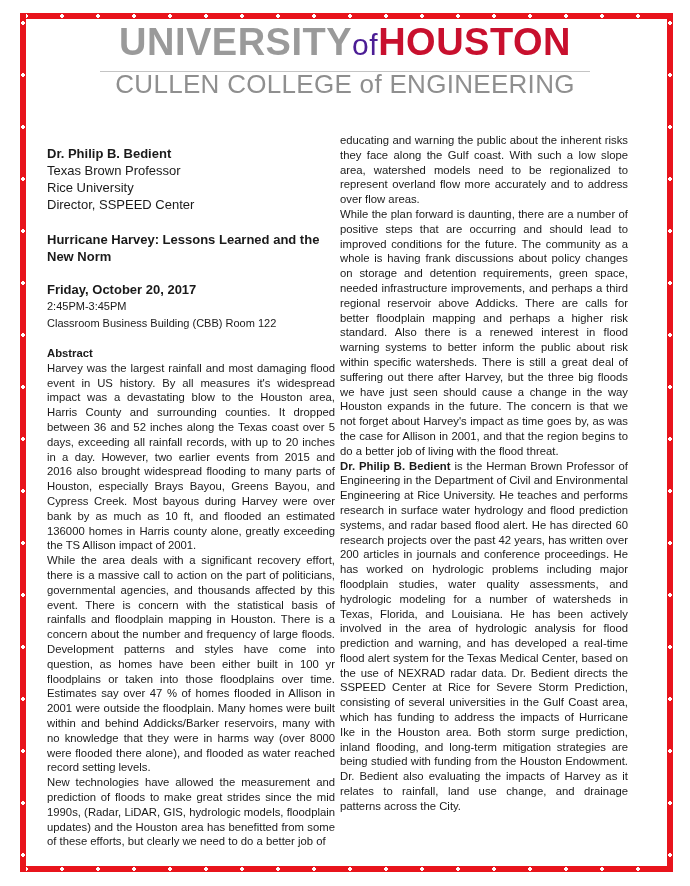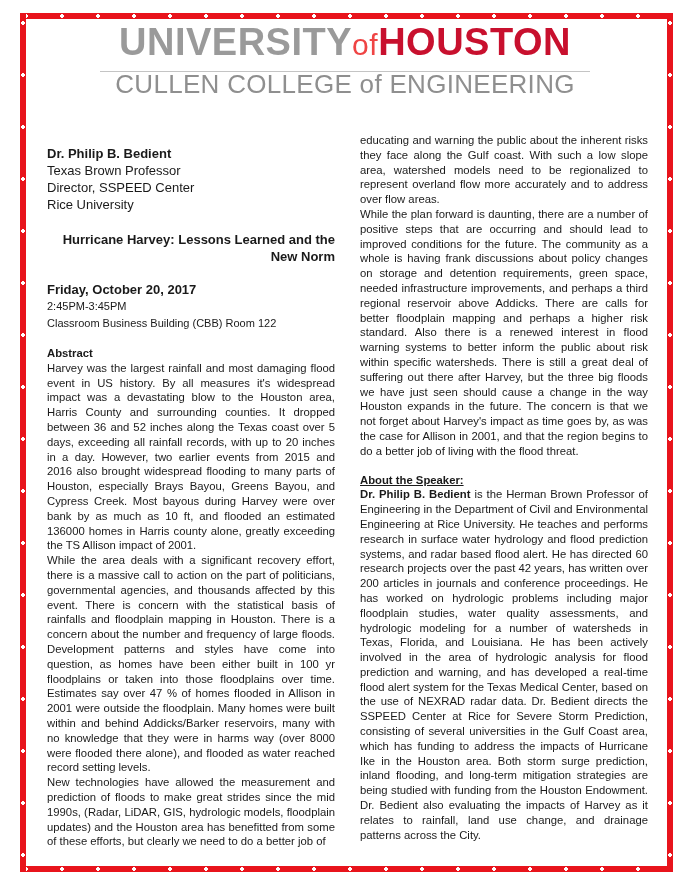--- a/index.html
+++ b/index.html
@@ -26,34 +26,34 @@
     background-size: 6px 52px, 6px 52px, 6px 26px;
     background-position: 0 36px, 0 18px, 0 28px;
     background-repeat: repeat-y;
   }
   .band-left { left: 0; }
   .band-right { right: 0; }
 
   .header { position: absolute; left: 0; top: 20px; width: 690px; text-align: center; }
   .uh-logo { font-size: 38px; letter-spacing: 0.5px; line-height: 44px; white-space: nowrap; }
   .uh-univ { color: #9a9a9a; font-weight: bold; }
-  .uh-of { color: #ef4444; font-size: 30px; }
+  .uh-of { color: #4c1d95; font-size: 30px; }
   .uh-houston { color: #c8102e; font-weight: bold; }
   .uh-rule { width: 490px; height: 1px; background: #c4c4c4; margin: 4px auto 0 auto; }
   .college { color: #8f8f8f; font-size: 26px; line-height: 24px; margin-top: 0; letter-spacing: 0.3px; }
   .dept { color: #8f8f8f; font-size: 18.5px; line-height: 22px; }
   .seminar { color: #111; font-weight: bold; font-size: 12.5px; margin-top: 4px; }
 
   .col { position: absolute; font-size: 11.3px; line-height: 14.8px; text-align: justify; }
   .col-left { left: 47px; top: 145px; width: 288px; }
-  .col-right { left: 360px; top: 133px; width: 288px; }
+  .col-right { left: 340px; top: 133px; width: 288px; }
 
   .spk-line { font-size: 13px; line-height: 17px; text-align: left; }
   .spk-name { font-weight: bold; }
-  .talk-title { font-weight: bold; font-size: 13px; line-height: 17px; text-align: right; margin-top: 18px; }
+  .talk-title { font-weight: bold; font-size: 13px; line-height: 17px; text-align: left; margin-top: 18px; }
   .event-date { font-weight: bold; font-size: 13px; line-height: 17px; margin-top: 16px; text-align: left; }
   .event-line { font-size: 11px; line-height: 17px; text-align: left; }
   .abstract-heading { font-weight: bold; margin-top: 14px; }
   .about-heading { font-weight: bold; text-decoration: underline; margin-top: 14px; }
   p { margin: 0; }
   .bold-inline { font-weight: bold; }
 </style>
 </head>
 <body>
 
@@ -66,34 +66,33 @@
 
 <div class="header">
   <div class="uh-logo"><span class="uh-univ">UNIVERSITY</span><span class="uh-of">of</span><span class="uh-houston">HOUSTON</span></div>
   <div class="uh-rule"></div>
   <div class="college">CULLEN COLLEGE of ENGINEERING</div>
 </div>
 
 <div class="col col-left">
   <div class="spk-line spk-name">Dr. Philip B. Bedient</div>
   <div class="spk-line">Texas Brown Professor</div>
+  <div class="spk-line">Rice University</div>
   <div class="spk-line">Director, SSPEED Center</div>
-  <div class="spk-line">Rice University</div>
 
   <div class="talk-title">Hurricane Harvey: Lessons Learned and the New Norm</div>
 
   <div class="event-date">Friday, October 20, 2017</div>
   <div class="event-line">2:45PM-3:45PM</div>
   <div class="event-line">Classroom Business Building (CBB) Room 122</div>
 
   <div class="abstract-heading">Abstract</div>
   <p>Harvey was the largest rainfall and most damaging flood event in US history. By all measures it's widespread impact was a devastating blow to the Houston area, Harris County and surrounding counties. It dropped between 36 and 52 inches along the Texas coast over 5 days, exceeding all rainfall records, with up to 20 inches in a day. However, two earlier events from 2015 and 2016 also brought widespread flooding to many parts of Houston, especially Brays Bayou, Greens Bayou, and Cypress Creek. Most bayous during Harvey were over bank by as much as 10 ft, and flooded an estimated 136000 homes in Harris county alone, greatly exceeding the TS Allison impact of 2001.</p>
   <p>While the area deals with a significant recovery effort, there is a massive call to action on the part of politicians, governmental agencies, and thousands affected by this event. There is concern with the statistical basis of rainfalls and floodplain mapping in Houston. There is a concern about the number and frequency of large floods. Development patterns and styles have come into question, as homes have been either built in 100 yr floodplains or taken into those floodplains over time. Estimates say over 47 % of homes flooded in Allison in 2001 were outside the floodplain. Many homes were built within and behind Addicks/Barker reservoirs, many with no knowledge that they were in harms way (over 8000 were flooded there alone), and flooded as water reached record setting levels.</p>
   <p>New technologies have allowed the measurement and prediction of floods to make great strides since the mid 1990s, (Radar, LiDAR, GIS, hydrologic models, floodplain updates) and the Houston area has benefitted from some of these efforts, but clearly we need to do a better job of</p>
 </div>
 
 <div class="col col-right">
   <p>educating and warning the public about the inherent risks they face along the Gulf coast. With such a low slope area, watershed models need to be regionalized to represent overland flow more accurately and to address over flow areas.</p>
   <p>While the plan forward is daunting, there are a number of positive steps that are occurring and should lead to improved conditions for the future. The community as a whole is having frank discussions about policy changes on storage and detention requirements, green space, needed infrastructure improvements, and perhaps a third regional reservoir above Addicks. There are calls for better floodplain mapping and perhaps a higher risk standard. Also there is a renewed interest in flood warning systems to better inform the public about risk within specific watersheds. There is still a great deal of suffering out there after Harvey, but the three big floods we have just seen should cause a change in the way Houston expands in the future.  The concern is that we not forget about Harvey's impact as time goes by, as was the case for Allison in 2001, and that the region begins to do a better job of living with the flood threat.</p>
 
-  <div class="about-heading">About the Speaker:</div>
   <p><span class="bold-inline">Dr. Philip B. Bedient</span><span> is the Herman Brown Professor of Engineering in the Department of Civil and Environmental Engineering at Rice University. He teaches and performs research in surface water hydrology and flood prediction systems, and radar based flood alert. He has directed 60 research projects over the past 42 years, has written over 200 articles in journals and conference proceedings. He has worked on hydrologic problems including major floodplain studies, water quality assessments, and hydrologic modeling for a number of watersheds in Texas, Florida, and Louisiana. He has been actively involved in the area of hydrologic analysis for flood prediction and warning, and has developed a real-time flood alert system for the Texas Medical Center, based on the use of NEXRAD radar data. Dr. Bedient directs the SSPEED Center at Rice for Severe Storm Prediction, consisting of several universities in the Gulf Coast area, which has funding to address the impacts of Hurricane Ike in the Houston area. Both storm surge prediction, inland flooding, and long-term mitigation strategies are being studied with funding from the Houston Endowment. Dr. Bedient also evaluating the impacts of Harvey as it relates to rainfall, land use change, and drainage patterns across the City.</span></p>
 </div>
 
 </body></html>

